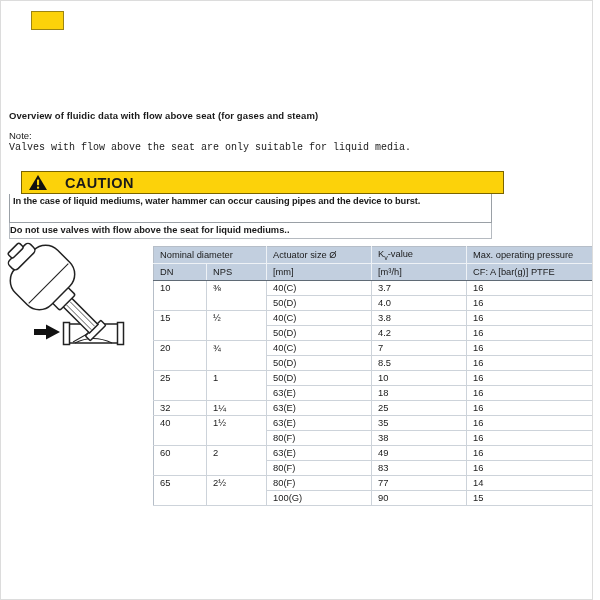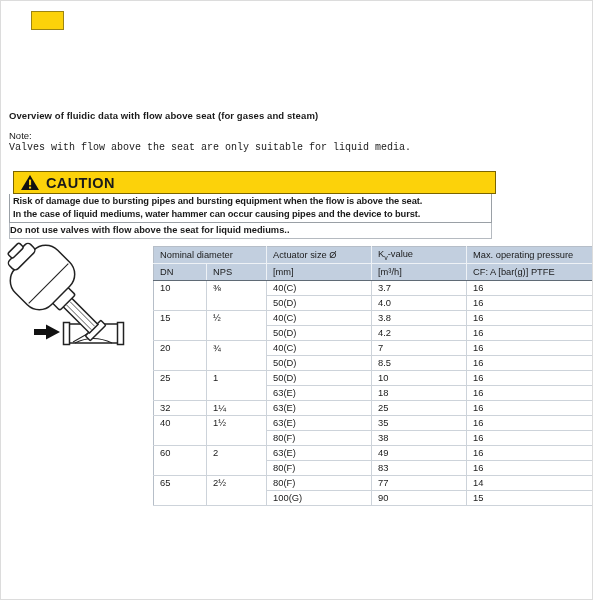--- a/index.html
+++ b/index.html
@@ -10,23 +10,23 @@
   }
   .abs{position:absolute;}
   
   #yellow-tag{left:30px;top:10px;width:31px;height:17px;background:#fcd20a;border:1px solid #9c8412;}
   
   #heading{left:8px;top:109px;font-size:9.5px;font-weight:bold;letter-spacing:.1px;}
   #note-label{left:8px;top:129px;font-size:9.5px;font-weight:normal;}
   #note-text{left:8px;top:141px;font-size:10px;font-family:Liberation Mono, monospace;}
   
   #caution-banner{
-    left:12px;top:170px;width:483px;height:23px;box-sizing:border-box;
+    left:20px;top:170px;width:483px;height:23px;box-sizing:border-box;
     background:#fcd20a;border:1px solid #7a6400;
-    display:flex;align-items:center;padding-left:7px;gap:7px;
+    display:flex;align-items:center;padding-left:7px;gap:18px;
   }
   #caution-title{font-size:14.5px;font-weight:bold;letter-spacing:.4px;}
   #risk-box{
     left:8px;top:193px;width:483px;height:29px;box-sizing:border-box;
     border:1px solid #9aa0a6;border-top:none;background:#fff;
     padding:1px 4px 0 3px;font-size:9.3px;font-weight:bold;line-height:13px;
     letter-spacing:-.1px;
   }
   #instruction-box{
     left:8px;top:222px;width:483px;height:16px;box-sizing:border-box;
@@ -75,21 +75,20 @@
   <div id="caution-banner" class="abs">
     <svg width="18" height="15" viewBox="0 0 18 15">
       <polygon points="9,0 18,15 0,15" fill="#111"></polygon>
       <rect x="8" y="4.6" width="2.1" height="5.6" fill="#fcd20a"></rect>
       <rect x="8" y="11.6" width="2.1" height="2" fill="#fcd20a"></rect>
     </svg>
     <span id="caution-title">CAUTION</span>
   </div>
 
   <div id="risk-box" class="abs">
-    <div>Risk of damage due to bursting pipes and bursting equipment when the flow is above the seat.</div>
     <div>In the case of liquid mediums, water hammer can occur causing pipes and the device to burst.</div>
   </div>
 
   <div id="instruction-box" class="abs">
     <span>Do not use valves with flow above the seat for liquid mediums..</span>
   </div>
 
   <svg class="abs" style="left:2px;top:238px;" width="135" height="120" viewBox="0 0 135 120">
 
     <path d="M31,90 L43,90 L43,85.5 L57,93 L43,100.5 L43,96 L31,96 Z" fill="#111"></path>

